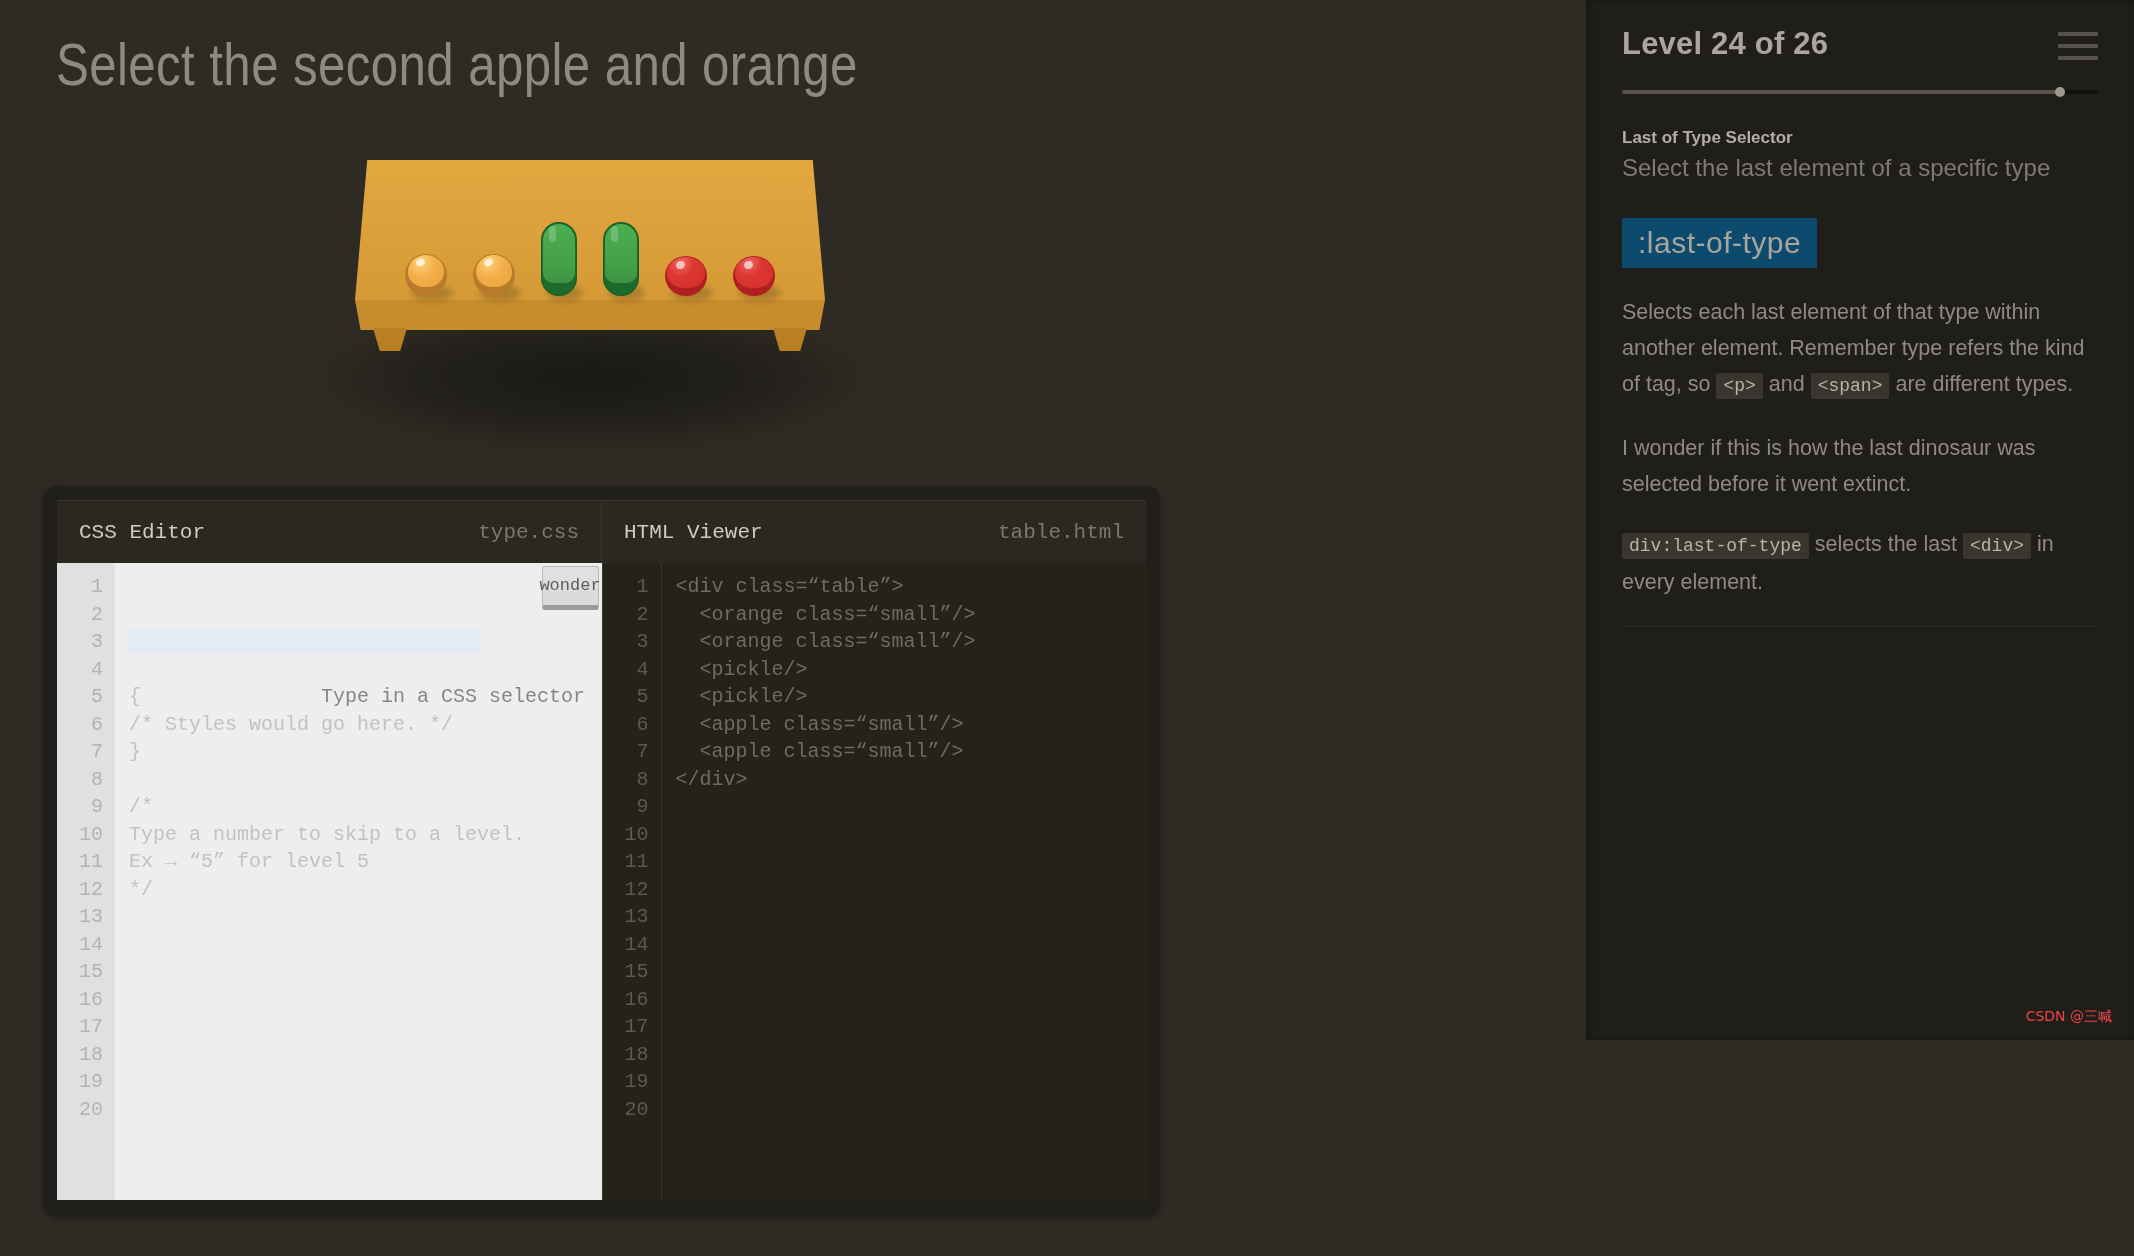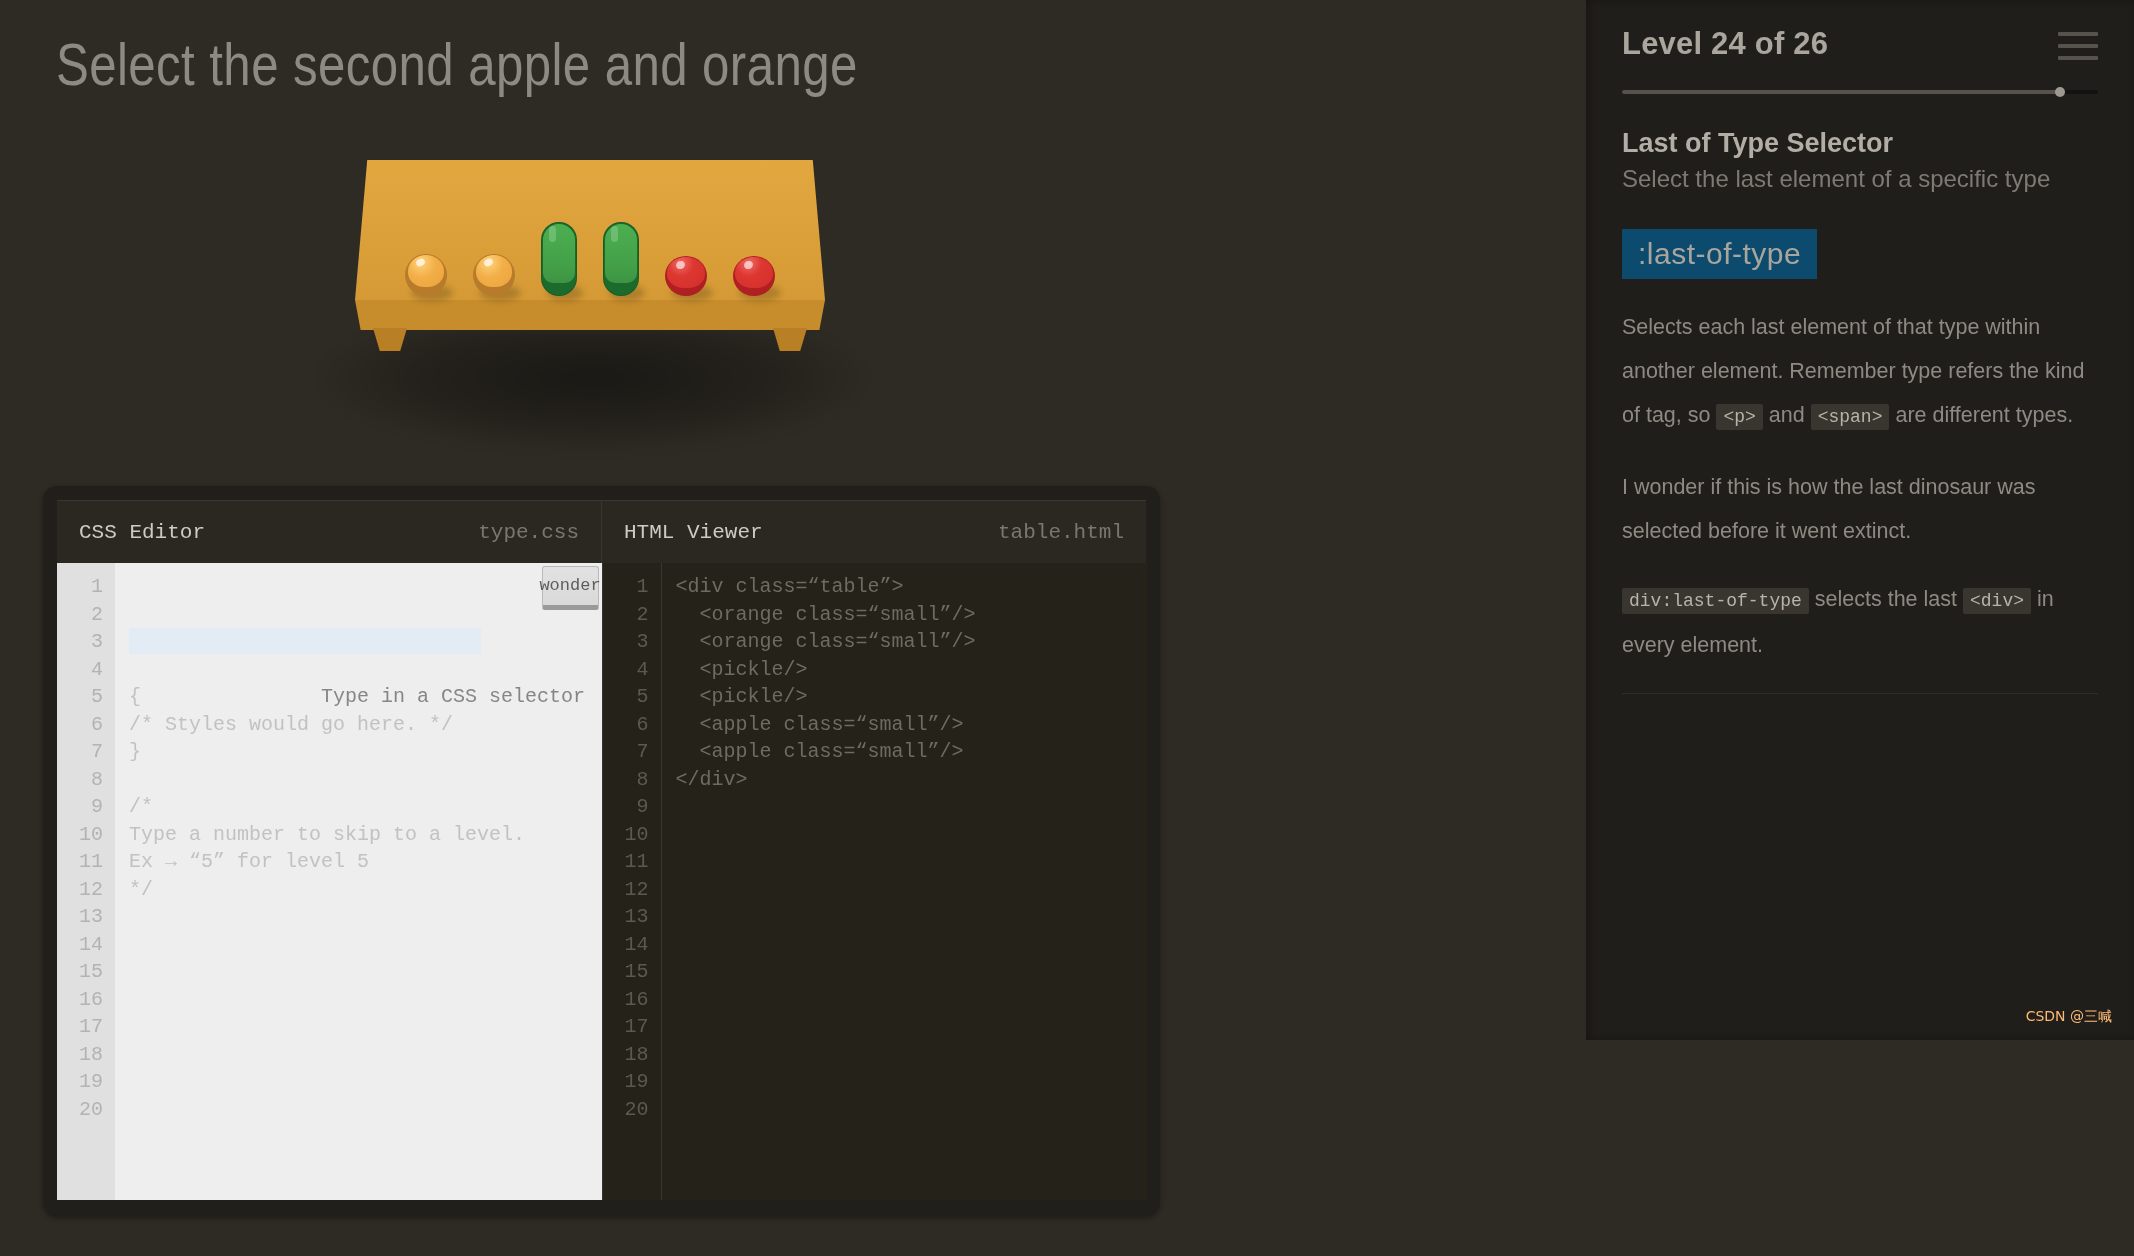--- a/index.html
+++ b/index.html
@@ -234,50 +234,50 @@
   .progress-fill{
     position:absolute;left:0;top:0;height:4px;background:#56534c;border-radius:2px;
   }
   .progress-dot{
     position:absolute;top:-3px;width:10px;height:10px;border-radius:50%;
     background:#9d9990;transform:translateX(-5px);
   }
 
   .help{padding:0 36px;margin-top:34px;color:#94908a;}
   .help h2{
-    margin:0 0 6px 0;font-size:27px;font-weight:bold;color:#b2aea5;
+    margin:0 0 6px 0;font-size:17px;font-weight:bold;color:#b2aea5;
   }
   .help .subtitle{
     font-size:24px;color:#7e7a73;font-weight:300;margin-bottom:36px;
   }
   .selector-name{
     display:inline-block;
     background:#0c4a6e;
     color:#a9a59c;
     font-size:30px;
     font-weight:300;
     padding:8px 16px;
     letter-spacing:0.5px;
   }
   .help p{
-    font-size:21.5px;line-height:44px;color:#8e8a83;font-weight:300;
+    font-size:21.5px;line-height:36px;color:#8e8a83;font-weight:300;
     margin:26px 0 0 0;
   }
   .help p.tight{margin-top:24px;}
   code.tag{
     font-family:"Liberation Mono","DejaVu Sans Mono",monospace;
     background:#393630;color:#b8b4ab;
     font-size:18px;padding:3px 7px;border-radius:2px;
     white-space:nowrap;
   }
   .sep{border:0;border-top:1px solid #2e2c27;margin:26px 0 0 0;}
 
   .watermark{
     position:absolute;right:22px;bottom:14px;
-    font-size:14px;color:#fdba74;
+    font-size:14px;color:#ef4444;
     font-family:"DejaVu Sans",sans-serif;
     text-align:right;
   }
 </style>
 </head>
 <body>
 
 <div id="app">
 
   <div class="game-area">

